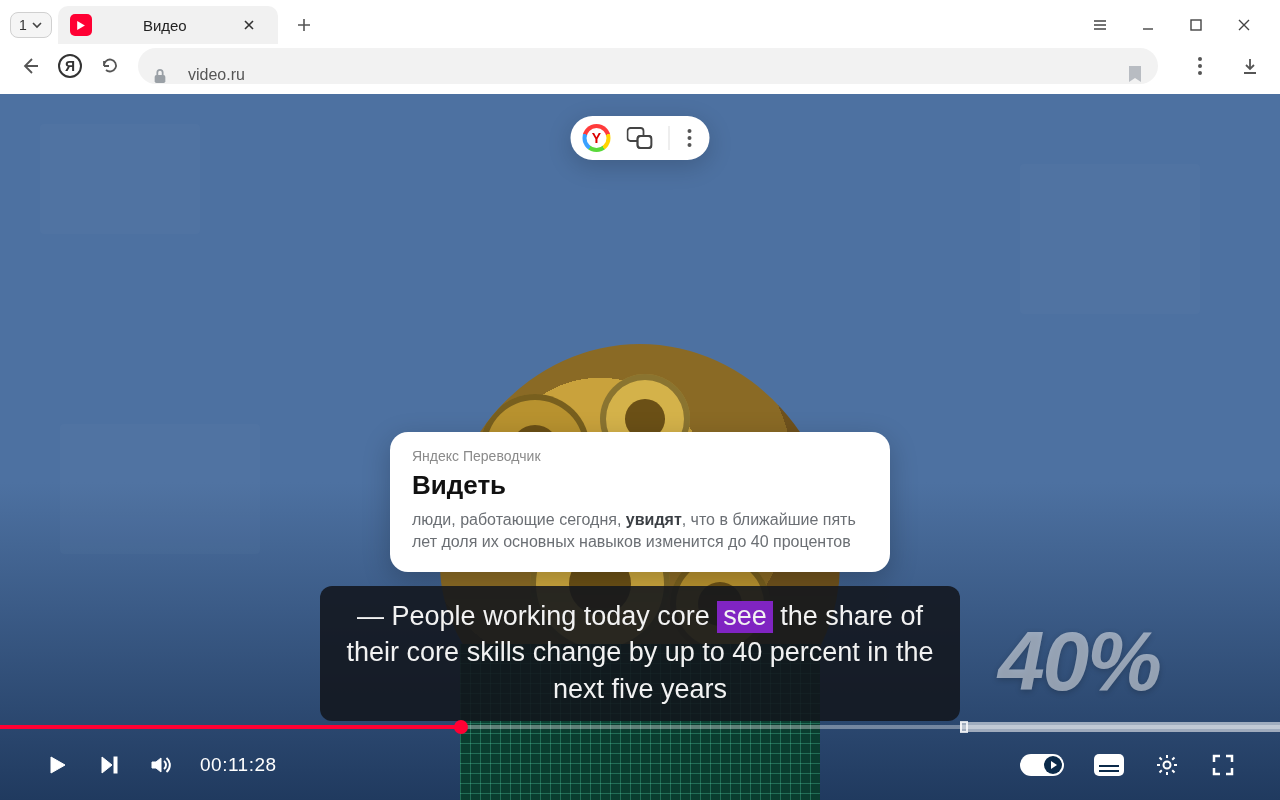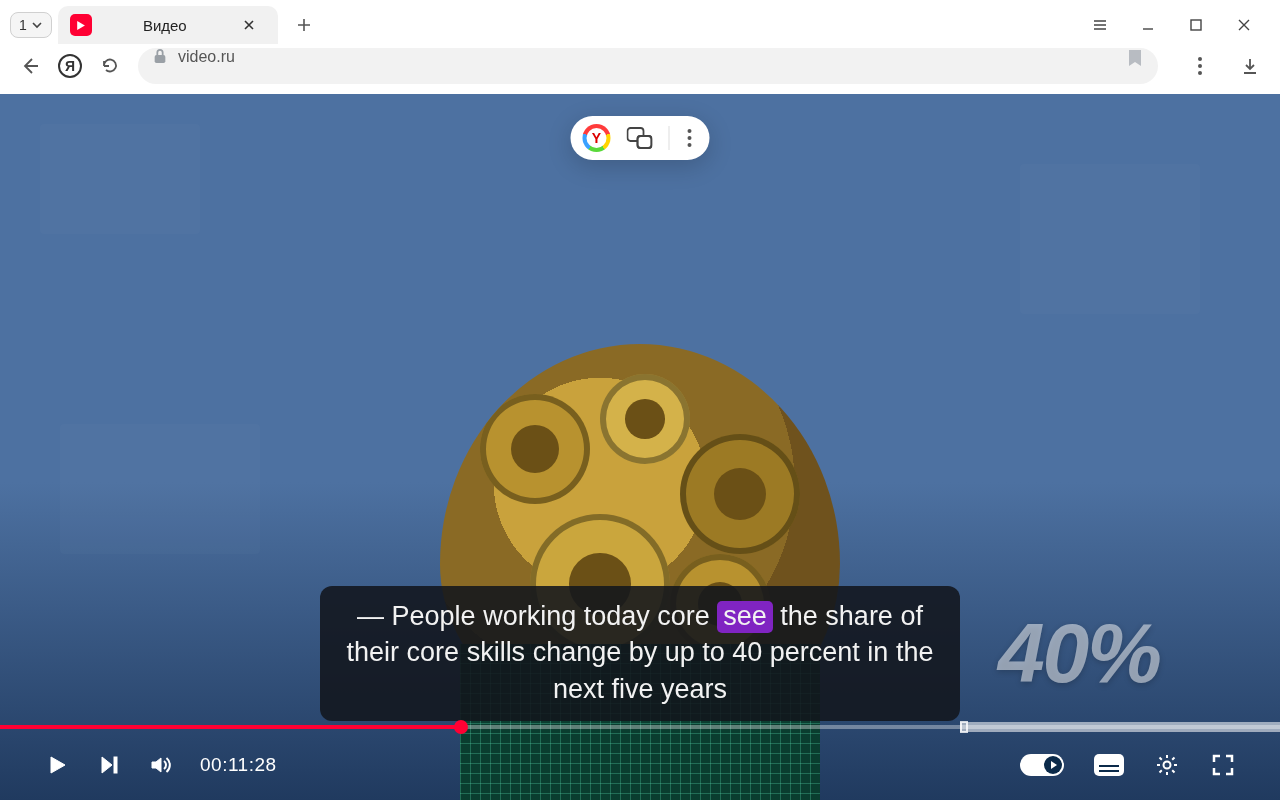--- a/index.html
+++ b/index.html
@@ -41,21 +41,21 @@
 
   
   .toolbar {
     height: 48px; display:flex; align-items:center; gap:14px; padding:0 16px 8px 16px; background:#fff;
   }
   .tb-btn { width:28px;height:28px; display:flex;align-items:center;justify-content:center; cursor:pointer;}
   .tb-btn svg{width:20px;height:20px; stroke:#555; fill:none; stroke-width:1.8;}
   .ya-ring{ width:24px;height:24px; display:flex;align-items:center;justify-content:center; border:2px solid #333; border-radius:50%; font-size:14px; font-weight:600; color:#333; cursor:pointer;}
 
   .addressbar{
-    flex:1; height:36px; background:#f2f2f2; border-radius:18px; display:flex; align-items:flex-start; padding:0 14px; gap:10px;
+    flex:1; height:36px; background:#f2f2f2; border-radius:18px; display:flex; align-items:flex-end; padding:0 14px; gap:20px;
   }
   .lock{ width:16px; height:16px; }
   .addressbar input{
     flex:1; border:0; outline:0; background:transparent; font-size:16px; color:#555;
   }
   .bookmark{ width:18px;height:20px; }
   .tb-right{ display:flex; align-items:center; gap:22px; margin-left:14px;}
   .menu-dots{display:flex; flex-direction:column; gap:3px;}
   .menu-dots span{width:4px;height:4px;background:#555;border-radius:50%;}
 
@@ -86,21 +86,21 @@
   }
   .circuit::before{content:""; position:absolute; inset:0;
     background:
       repeating-linear-gradient(0deg, rgba(79,200,160,0.35) 0 1px, transparent 1px 10px),
       repeating-linear-gradient(90deg, rgba(79,200,160,0.35) 0 1px, transparent 1px 10px);
     border-radius:inherit;
   }
 
   
   .bignum{
-    position:absolute; right:120px; bottom:98px; font-size:84px; font-weight:700; font-style:italic;
+    position:absolute; right:120px; bottom:90px; font-size:84px; font-weight:700; font-style:italic;
     color: rgba(255,255,255,0.5); letter-spacing:-2px;
     text-shadow: 0 2px 6px rgba(0,0,0,0.2);
   }
 
   
   .overlay-pill{
     position:absolute; top:22px; left:50%; transform:translateX(-50%);
     background:#fff; border-radius:24px; padding:8px 12px; display:flex; align-items:center; gap:12px;
     box-shadow: 0 6px 24px rgba(0,0,0,0.18);
   }
@@ -133,21 +133,21 @@
   .translator-card .word{ font-size:26px; font-weight:700; color:#111; margin-bottom:8px;}
   .translator-card .sentence{ font-size:16px; color:#6b6f74; line-height:1.4;}
   .translator-card .sentence b{ color:#3b3f44; font-weight:700;}
 
   
   .subtitle{
     position:absolute; left:50%; transform:translateX(-50%); top:492px; max-width:760px;
     background: rgba(18,22,28,0.88); color:#f2f2f2; font-size:27px; line-height:1.35; font-weight:500;
     text-align:center; padding:12px 20px 14px 20px; border-radius:12px;
   }
-  .hl{ background:#8024c2; padding:0 6px 2px 6px; border-radius:5px;}
+  .hl{ background:#8024c2; padding:0 6px 2px 6px; border-radius:0;}
 
   
   .progress{
     position:absolute; left:0; right:0; bottom:70px; height:6px; display:flex; align-items:center;
   }
   .track{ height:4px; flex:1; background: rgba(255,255,255,0.35); position:relative;}
   .played{ position:absolute; left:0; top:0; bottom:0; width:36%; background:#ff0033;}
   .knob{ position:absolute; left:36%; top:50%; transform:translate(-50%,-50%); width:14px;height:14px; background:#ff0033; border-radius:50%;}
   .buf{ position:absolute; right:0; top:-3px; bottom:-3px; width:25%; background: rgba(255,255,255,0.55);}
   .tickbox{ position:absolute; left:75%; top:-4px; bottom:-4px; width:8px; border:2px solid rgba(255,255,255,0.8);}
@@ -308,20 +308,27 @@
         </svg>
       </div>
       <div class="vdiv"></div>
       <div class="pill-more">
         <span></span>
           <span></span>
           <span></span>
       </div>
     </div>
 
+    <div class="translator-card">
+      <div class="provider">Яндекс Переводчик</div>
+      <div class="word">Видеть</div>
+      <div class="sentence">
+        <span>люди, работающие сегодня, </span><b>увидят</b><span>, что в ближайшие пять лет доля их основных навыков изменится до 40 процентов</span>
+      </div>
+    </div>
 
     <div class="subtitle">
       <span>— People working today core </span><span class="hl">see</span><span> the share of their core skills change by up to 40 percent in the next five years</span>
     </div>
 
     <div class="progress">
       <div class="track">
         <div class="buf"></div>
         <div class="tickbox"></div>
         <div class="played"></div>

